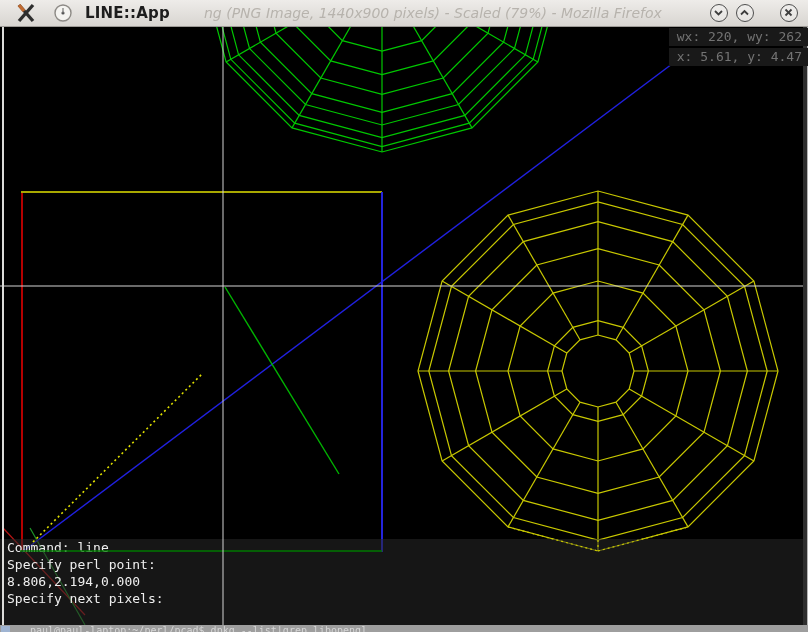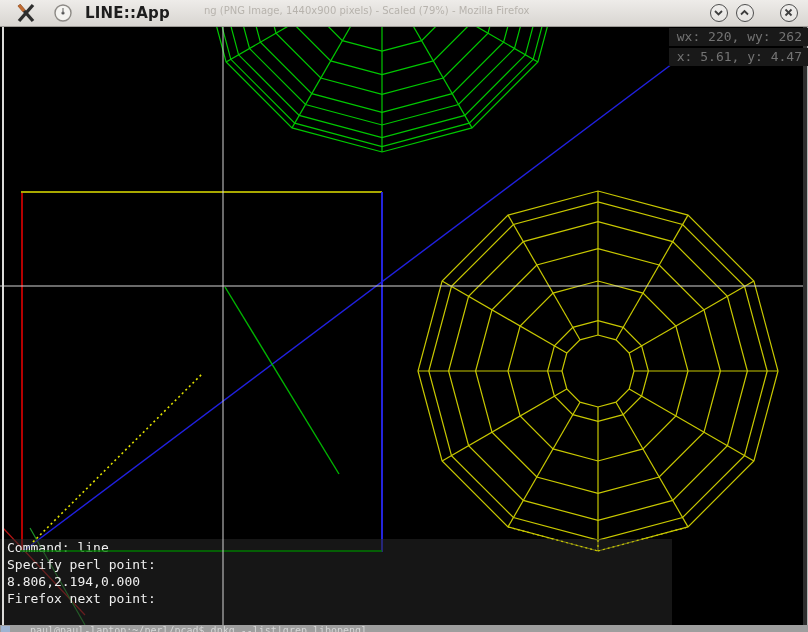--- a/index.html
+++ b/index.html
@@ -9,42 +9,42 @@
   
   #titlebar{position:absolute;left:0;top:0;width:808px;height:26px;
     background:linear-gradient(#efedeа,#ece9e6 10%,#d9d6d2 90%,#cfccc8);
     background:linear-gradient(#eeecE9,#d8d5d1);
     border-bottom:1px solid #9d9a96;}
   .tb-icon{position:absolute;top:3px;width:20px;height:20px;}
   #xlogo{left:16px;}
   #clockicon{left:53px;}
   #apptitle{position:absolute;left:85px;top:4px;font-size:15px;font-weight:bold;
     color:#1d1d1d;letter-spacing:.2px;}
-  #bgtitle{position:absolute;left:204px;top:5px;font-size:10px;color:#b7b3ad;
-    white-space:nowrap;}
+  #bgtitle{position:absolute;left:204px;top:5px;font-size:14px;color:#b7b3ad;
+    white-space:nowrap;font-style:italic;}
   .winbtn{position:absolute;top:4px;width:18px;height:18px;border:1.6px solid #4e4e4e;
     border-radius:50%;box-sizing:border-box;background:rgba(250,250,250,.35);}
   #btn-shade{left:710px;} #btn-unshade{left:736px;} #btn-close{left:780px;}
   .winbtn svg{position:absolute;left:0;top:0;}
 
   
   #canvas{position:absolute;left:0;top:27px;width:808px;height:598px;background:#000;}
   #scene,#over{position:absolute;left:0;top:0;pointer-events:none;}
   #leftborder{position:absolute;left:2px;top:0;width:2px;height:598px;background:#dcdcda;}
   #rightstrip{position:absolute;left:803px;top:0;width:5px;height:598px;
     background:#2e2e2e;border-right:1px solid #b4b4b4;box-sizing:border-box;}
 
   
   #coords{position:absolute;right:0;top:1px;display:flex;flex-direction:column;
     align-items:flex-end;gap:2px;z-index:6;}
   .coordbox{background:#191919;color:#737373;font-family:"DejaVu Sans Mono",monospace;
     font-size:13px;line-height:16px;padding:1px 6px 1px 8px;white-space:pre;}
 
   
-  #console{position:absolute;left:0;top:512px;width:672px;height:86px;
+  #console{position:absolute;left:0;top:512px;width:808px;height:86px;
     background:rgba(40,40,40,.55);z-index:2;}
   .cline{position:relative;height:17px;line-height:17px;padding-left:7px;
     font-family:"DejaVu Sans Mono",monospace;font-size:13px;color:#efefef;
     white-space:pre;}
 
   
   #taskbar{position:absolute;left:0;top:625px;width:808px;height:19px;
     background:#9e9e9e;overflow:hidden;}
   #taskbar .ttext{position:absolute;left:30px;top:0px;
     font-family:"DejaVu Sans Mono",monospace;font-size:10px;line-height:11px;
@@ -144,21 +144,21 @@
         <line x1="21" y1="165" x2="382" y2="165" stroke="#a8a800" stroke-width="2"></line>
         <line x1="382" y1="165" x2="382" y2="525" stroke="#2424dc" stroke-width="2"></line>
         <line x1="22" y1="525" x2="688" y2="25" stroke="#2020e0" stroke-width="1.4"></line>
         <line x1="225" y1="260" x2="339" y2="447" stroke="#00b400" stroke-width="1.4"></line>
       </svg>
 
     <div id="console">
       <div class="cline">Command: line</div>
       <div class="cline">Specify perl point:</div>
       <div class="cline">8.806,2.194,0.000</div>
-      <div class="cline">Firefox next point:</div>
+      <div class="cline">Specify next pixels:</div>
     </div>
 
     <svg id="over" width="808" height="598" style="z-index:3">
         <line x1="20" y1="524" x2="382" y2="524" stroke="#007800" stroke-width="1.4"></line>
         <line x1="33" y1="515" x2="203" y2="346" stroke="#e0e000" stroke-width="1.6" stroke-dasharray="2,3"></line>
         <line x1="508" y1="500" x2="598" y2="524" stroke="#c8c800" stroke-width="1.2" stroke-dasharray="2,3"></line>
         <line x1="598" y1="524" x2="688" y2="500" stroke="#c8c800" stroke-width="1.2" stroke-dasharray="2,3"></line>
         <line x1="598" y1="513" x2="598" y2="524" stroke="#c8c800" stroke-width="1.2" stroke-dasharray="2,3"></line>
         <line x1="223" y1="0" x2="223" y2="598" stroke="#d4d4d4" stroke-width="1"></line>
         <line x1="0" y1="259" x2="808" y2="259" stroke="#d4d4d4" stroke-width="1"></line>

